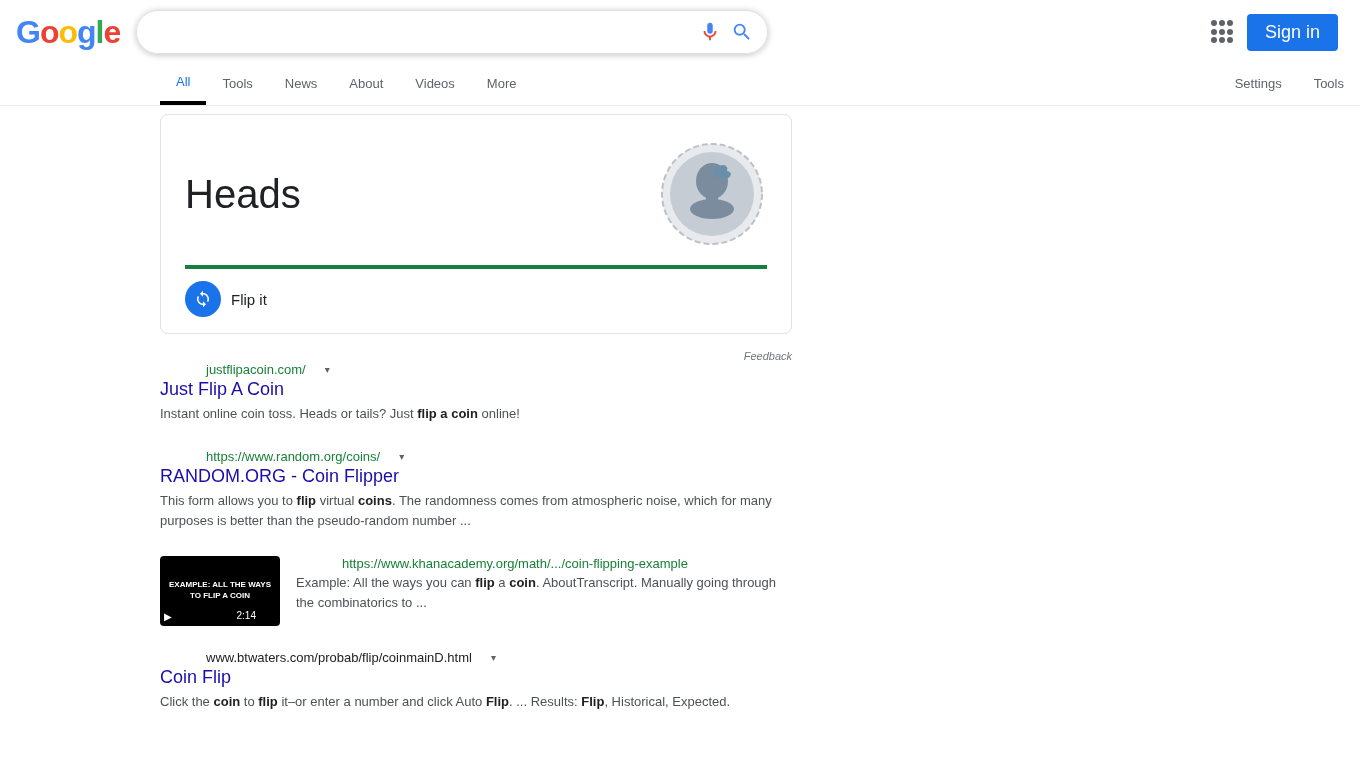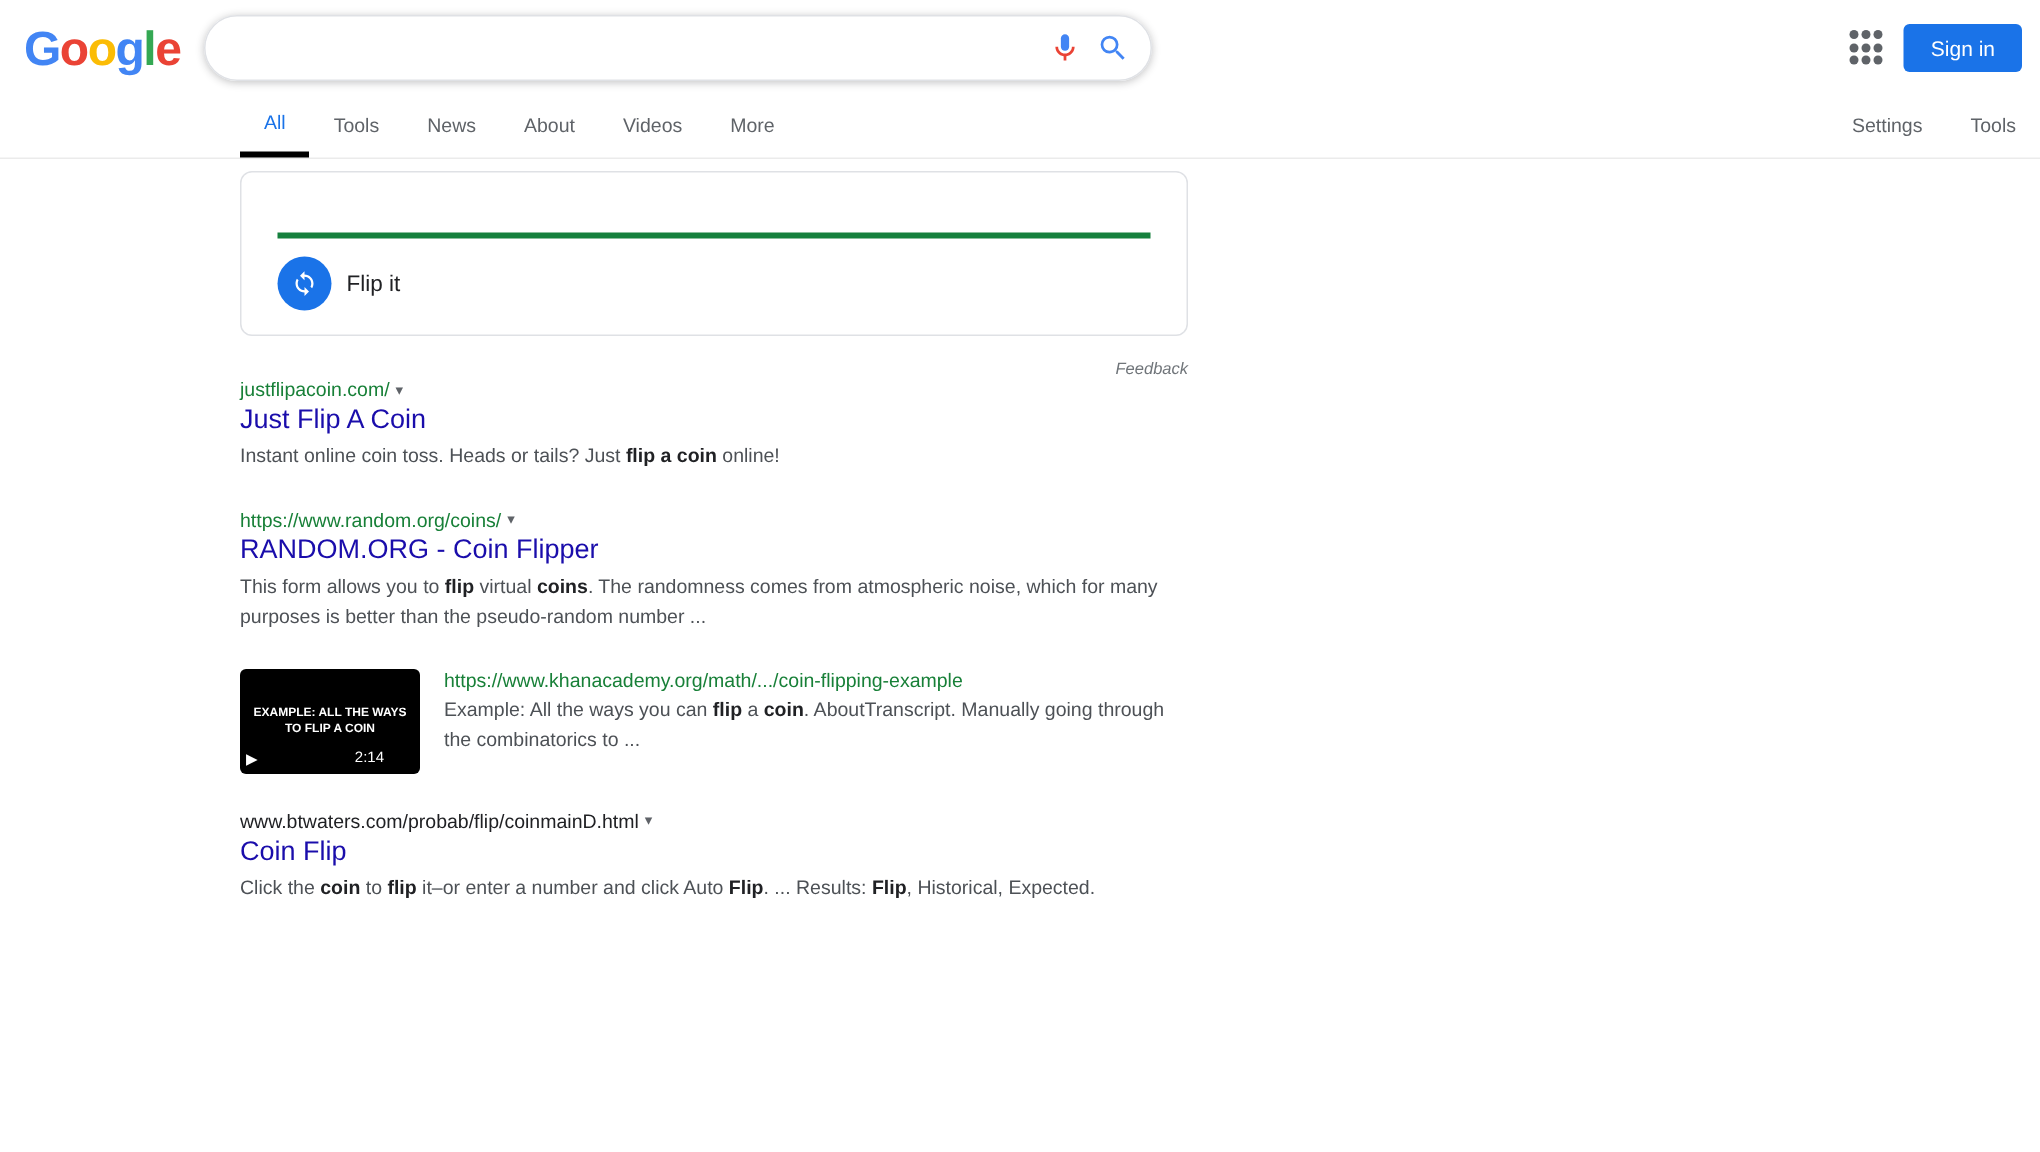--- a/index.html
+++ b/index.html
@@ -2,21 +2,21 @@
 <html><head>
   <meta charset="utf-8">
   <style>
     * { box-sizing: border-box; margin: 0; padding: 0; }
     body { font-family: Arial, sans-serif; background: #fff; color: #202124; font-size: 14px; }
 
     
     #header {
       display: flex;
       align-items: center;
-      padding: 10px 12px 4px 16px;
+      padding: 10px 22px 4px 16px;
       gap: 16px;
     }
     #logo-link { text-decoration: none; flex-shrink: 0; }
     #logo {
       font-size: 32px;
       font-weight: bold;
       letter-spacing: -1px;
       user-select: none;
     }
     .logo-b { color: #4285F4; }
@@ -66,21 +66,21 @@
       display: grid; grid-template-columns: repeat(3,6px); gap: 2px;
     }
     .grid-dot { background: #5f6368; border-radius: 50%; width: 6px; height: 6px; }
 
     #sign-in-btn {
       background: #1a73e8;
       color: #fff;
       border: none;
       border-radius: 4px;
       padding: 8px 18px;
-      font-size: 14px;
+      font-size: 18px;
       font-weight: 500;
       cursor: pointer;
     }
 
     
     #nav-tabs {
       display: flex;
       align-items: center;
       padding: 0 0 0 160px;
       border-bottom: 1px solid #ebebeb;
@@ -177,22 +177,23 @@
     }
 
     
     .result-item {
       max-width: 632px;
       margin-bottom: 24px;
     }
     .result-url-row {
       display: flex;
       align-items: center;
-      gap: 4px;
+      gap: 19px;
       margin-bottom: 2px;
+      margin-left: 46px;
     }
     .result-url {
       font-size: 13px;
       color: #202124;
     }
     .result-url-green {
       font-size: 13px;
       color: #188038;
     }
     .result-dropdown-arrow {
@@ -341,20 +342,42 @@
   <div id="nav-right">
     <span class="nav-settings-link">Settings</span>
     <span class="nav-tools-link">Tools</span>
   </div>
 </nav>
 
 <div id="results-area">
 
 
   <div id="coin-flip-card">
+    <div id="coin-flip-top">
+      <div id="coin-result-text">Heads</div>
+
+      <svg id="coin-svg" viewBox="0 0 110 110" xmlns="http://www.w3.org/2000/svg">
+
+        <circle cx="55" cy="55" r="50" fill="#e8eaed" stroke="#bdc1c6" stroke-width="2" stroke-dasharray="6,3"></circle>
+
+        <circle cx="55" cy="55" r="42" fill="#c5ccd4" stroke="none"></circle>
+
+        <g fill="#7a8c9e">
+
+          <ellipse cx="55" cy="42" rx="16" ry="18"></ellipse>
+
+          <rect x="49" y="56" width="12" height="10" rx="2"></rect>
+
+          <ellipse cx="55" cy="70" rx="22" ry="10"></ellipse>
+
+          <ellipse cx="63" cy="32" rx="8" ry="5" transform="rotate(-30 63 32)" fill="#6a8fa8"></ellipse>
+          <ellipse cx="68" cy="36" rx="6" ry="4" transform="rotate(-15 68 36)" fill="#6a8fa8"></ellipse>
+        </g>
+      </svg>
+    </div>
 
     <div id="flip-it-row">
       <button id="flip-it-btn">
         <svg width="18" height="18" viewBox="0 0 24 24" fill="white" xmlns="http://www.w3.org/2000/svg">
           <path d="M12 4V1L8 5l4 4V6c3.31 0 6 2.69 6 6 0 1.01-.25 1.97-.7 2.8l1.46 1.46C19.54 15.03 20 13.57 20 12c0-4.42-3.58-8-8-8zm0 14c-3.31 0-6-2.69-6-6 0-1.01.25-1.97.7-2.8L5.24 7.74C4.46 8.97 4 10.43 4 12c0 4.42 3.58 8 8 8v3l4-4-4-4v3z"></path>
         </svg>
       </button>
       <span id="flip-it-label">Flip it</span>
     </div>
   </div>

